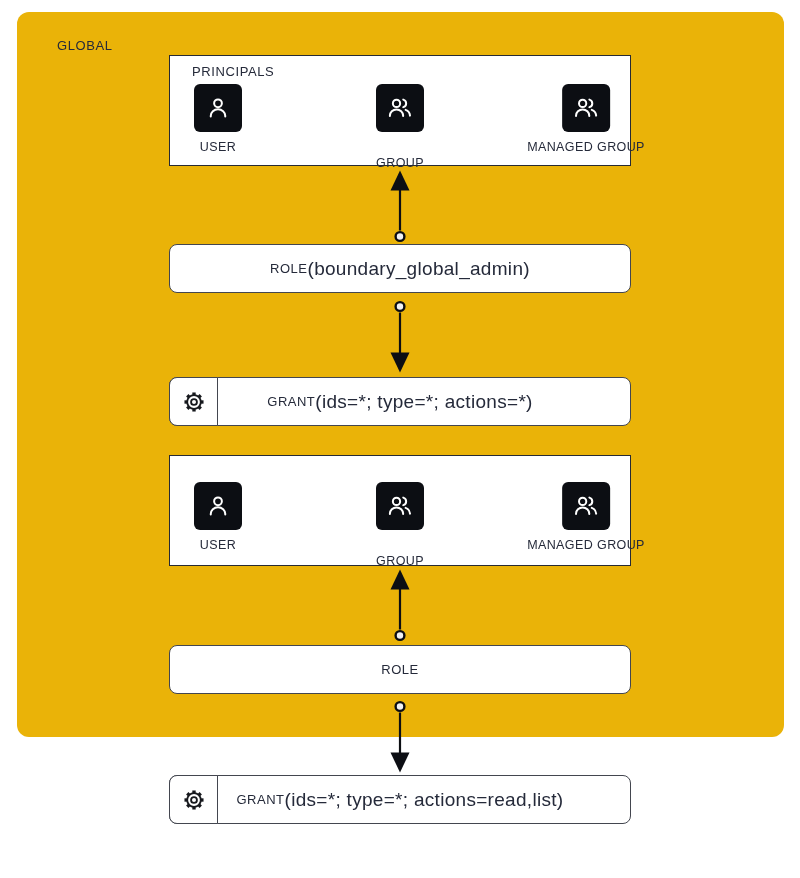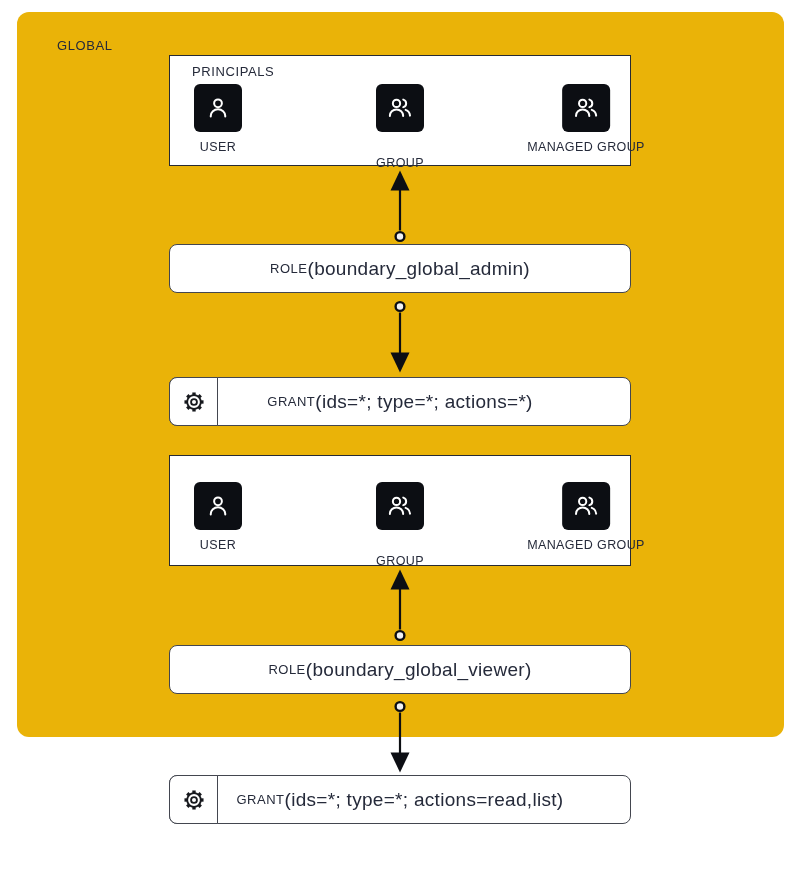--- a/index.html
+++ b/index.html
@@ -244,21 +244,20 @@
       <div class="icon-caption">MANAGED GROUP</div>
     </div>
   </div>
 
   <svg class="connector a3" viewBox="0 0 24 74">
     <use href="#def-arrow-up"></use>
   </svg>
 
   <div class="node-box role-viewer">
     <div class="node-title">ROLE</div>
-    <div class="node-subtitle">(boundary_global_viewer)</div>
   </div>
 
   <svg class="connector a4" viewBox="0 0 24 74">
     <use href="#def-arrow-down"></use>
   </svg>
 
   <div class="node-box grant-viewer">
     <div class="node-title">GRANT</div>
     <div class="node-subtitle">(ids=*; type=*; actions=read,list)</div>
     <div class="grant-compartment">

